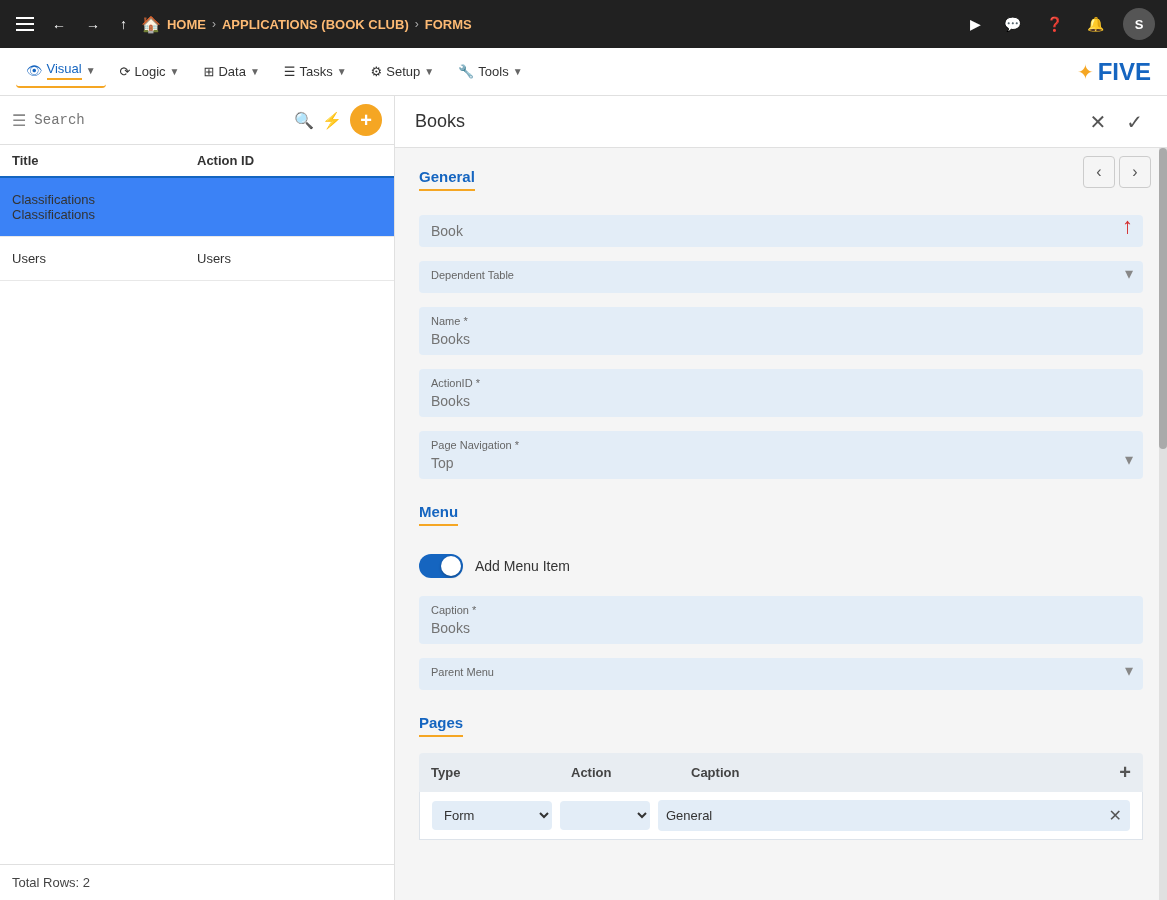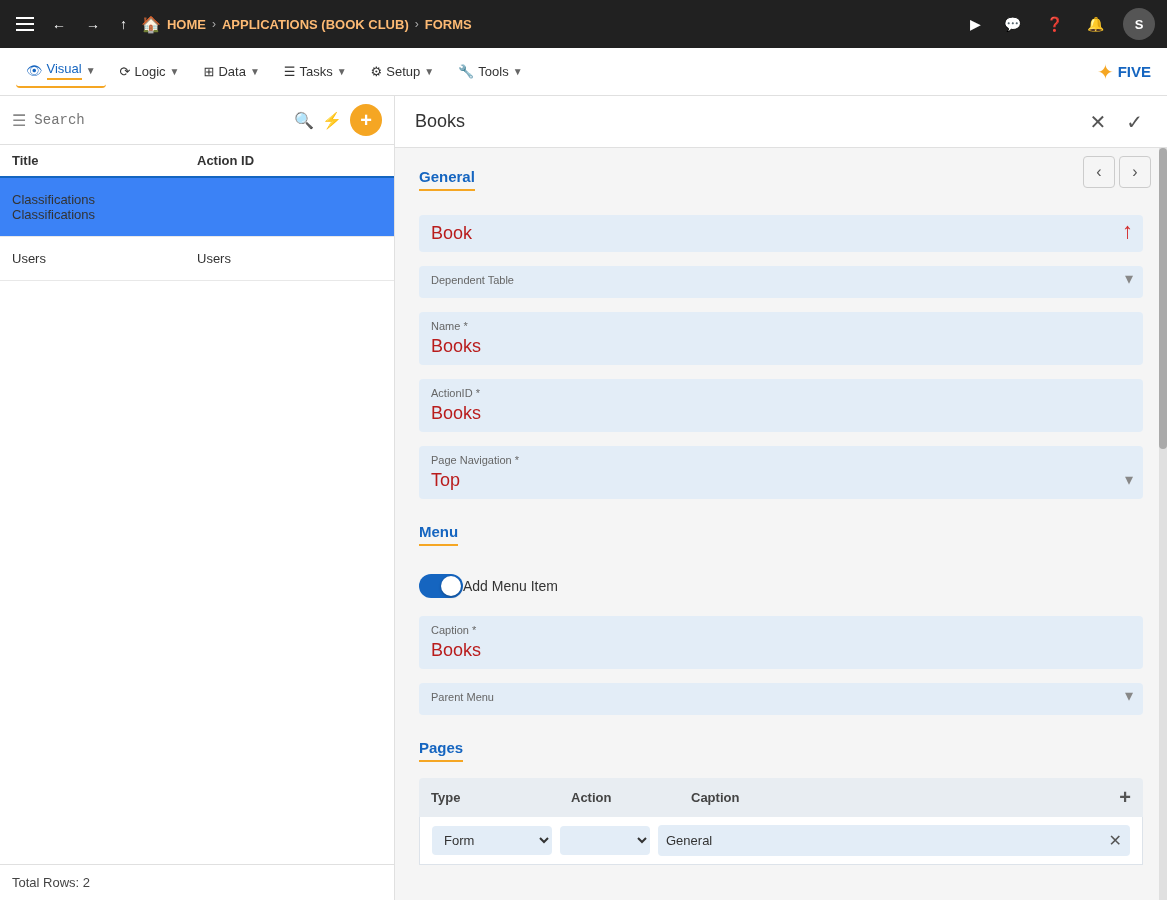--- a/index.html
+++ b/index.html
@@ -35,21 +35,21 @@
     }
     .toolbar-item {
       display: flex; align-items: center; gap: 4px;
       padding: 6px 10px; border-radius: 4px; cursor: pointer;
       font-size: 13px; color: #333; font-weight: 500;
     }
     .toolbar-item.active { color: #1565c0; border-bottom: 2px solid #f5a623; }
     .toolbar-item .caret { font-size: 10px; color: #666; }
     .toolbar-right { margin-left: auto; }
     .five-logo { display: flex; align-items: center; gap: 4px; }
-    .five-logo-text { font-size: 15px; font-weight: bold; color: #1565c0; }
+    .five-logo-text { font-size: 24px; font-weight: bold; color: #1565c0; }
 
     
     .main-layout {
       display: flex;
       height: calc(900px - 96px);
     }
 
     
     .left-panel {
       width: 395px;
@@ -183,22 +183,22 @@
       margin-bottom: 14px;
       position: relative;
     }
     .form-field-label {
       font-size: 11px;
       color: #666;
       margin-bottom: 4px;
       display: block;
     }
     .form-field-value {
-      font-size: 18px;
-      color: #b91c1c;
+      font-size: 14px;
+      color: #737373;
     }
     .form-field-arrow {
       position: absolute;
       right: 10px;
       bottom: 10px;
       font-size: 16px;
       color: #888;
       cursor: pointer;
     }
     .form-field-arrow-red {
@@ -207,20 +207,21 @@
       bottom: 8px;
       font-size: 20px;
       color: #d32f2f;
       cursor: pointer;
     }
 
     
     .toggle-row {
       display: flex;
       align-items: center;
+      gap: 12px;
       margin-bottom: 14px;
       padding: 4px 0;
     }
     .toggle-switch {
       width: 44px; height: 24px;
       background: #1565c0;
       border-radius: 12px;
       position: relative;
       cursor: pointer;
     }

